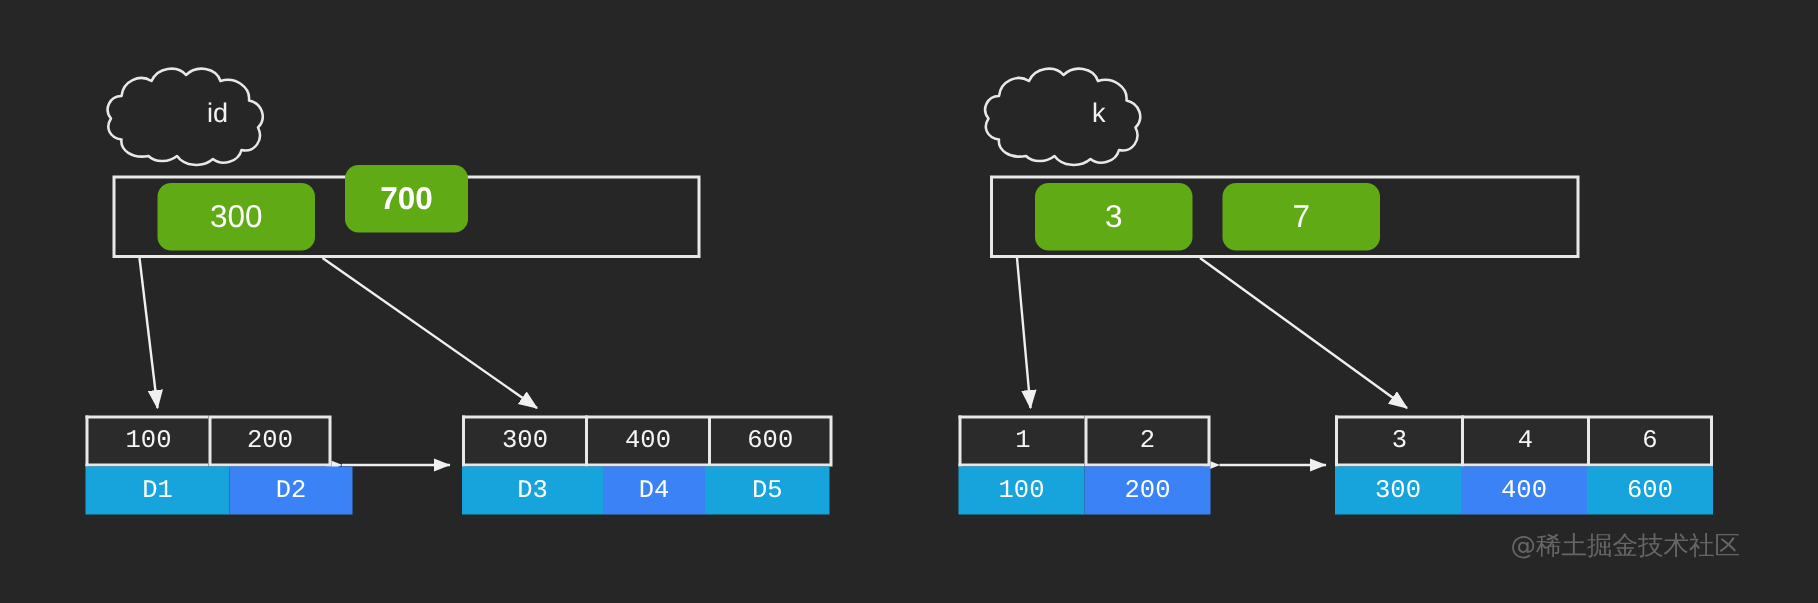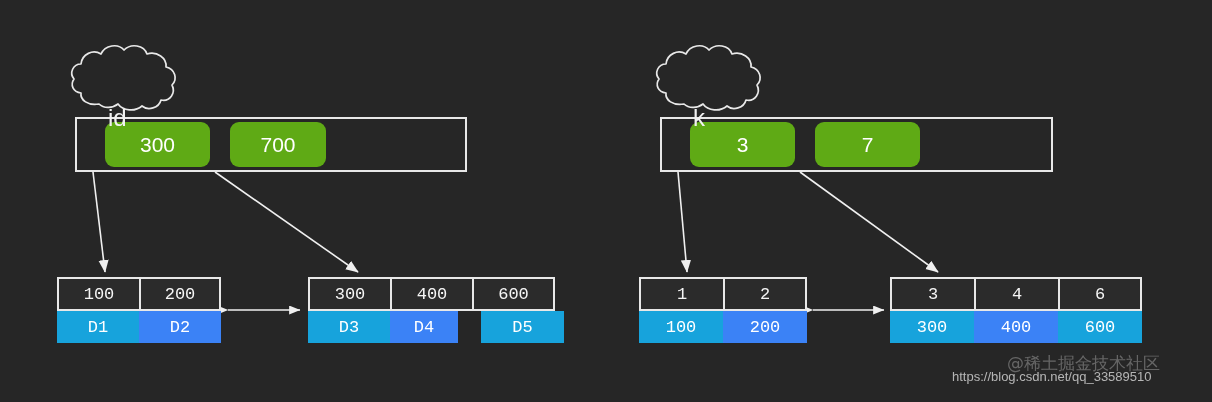--- a/index.html
+++ b/index.html
@@ -22,26 +22,25 @@
     left: 0;
     top: 0;
     width: 1212px;
     height: 402px;
     pointer-events: none;
   }
   
   .cloud-text {
     position: absolute;
     color: #f2f2f2;
-    font-size: 24px;
+    font-size: 18px;
     font-weight: 400;
-    text-align: left;
+    text-align: right;
     line-height: 1;
     z-index: 4;
-    margin-top: 40px;
   }
   
   .root-box {
     position: absolute;
     border: 2px solid #e8e8e8;
     box-sizing: border-box;
     background: transparent;
     z-index: 2;
   }
   .key-chip {
@@ -159,43 +158,43 @@
                C761,93 755,102 746,100 C744,108 733,111 727,106
                C720,112 708,111 703,104 C698,108 689,109 684,104 Z" fill="none" stroke="#e8e8e8" stroke-width="1.7" stroke-linejoin="round"></path>
     </g>
   </svg>
 
   <div class="cloud-text" style="left:108px; top:66px; width:44px;">id</div>
 
   <div class="root-box" style="left:75px; top:117px; width:392px; height:55px;"></div>
 
   <div class="key-chip" style="left:105px; top:122px; width:105px; height:45px;">300</div>
-  <div class="key-chip" style="left:230px; top:122px; width:96px; height:45px;">700</div>
+  <div class="key-chip" style="left:230px; top:110px; width:82px; height:45px;font-weight:bold;">700</div>
 
   <div class="leaf" style="left:57px; top:277px;">
     <div class="leaf-keys">
       <div class="leaf-key" style="width:82px;">100</div>
       <div class="leaf-key" style="width:82px;">200</div>
     </div>
     <div class="leaf-vals">
-      <div class="leaf-val val-blue" style="width:82px;">D1</div>
+      <div class="leaf-val val-blue" style="width:96px;">D1</div>
       <div class="leaf-val val-red" style="width:82px;">D2</div>
     </div>
   </div>
 
   <div class="leaf" style="left:308px; top:277px;">
     <div class="leaf-keys">
       <div class="leaf-key" style="width:82px;">300</div>
       <div class="leaf-key" style="width:82px;">400</div>
       <div class="leaf-key" style="width:83px;">600</div>
     </div>
     <div class="leaf-vals">
-      <div class="leaf-val val-blue" style="width:82px;">D3</div>
+      <div class="leaf-val val-blue" style="width:94px;">D3</div>
       <div class="leaf-val val-red" style="width:68px;">D4</div>
-      <div class="leaf-val val-blue" style="width:83px;margin-left:23px;">D5</div>
+      <div class="leaf-val val-blue" style="width:83px;">D5</div>
     </div>
   </div>
 
   <div class="cloud-text" style="left:693px; top:66px; width:44px;">k</div>
 
   <div class="root-box" style="left:660px; top:117px; width:393px; height:55px;"></div>
 
   <div class="key-chip" style="left:690px; top:122px; width:105px; height:45px;">3</div>
   <div class="key-chip" style="left:815px; top:122px; width:105px; height:45px;">7</div>
 
@@ -217,15 +216,14 @@
       <div class="leaf-key" style="width:84px;">6</div>
     </div>
     <div class="leaf-vals">
       <div class="leaf-val val-blue" style="width:84px;">300</div>
       <div class="leaf-val val-red" style="width:84px;">400</div>
       <div class="leaf-val val-blue" style="width:84px;">600</div>
     </div>
   </div>
 
   <div class="wm-cn" style="left:1007px; top:352px;">@稀土掘金技术社区</div>
-  <div class="wm-url" style="left:952px; top:369px;">https://blog.csdn.net/qq_33589510</div>
 
 </div>
 
 </body></html>

